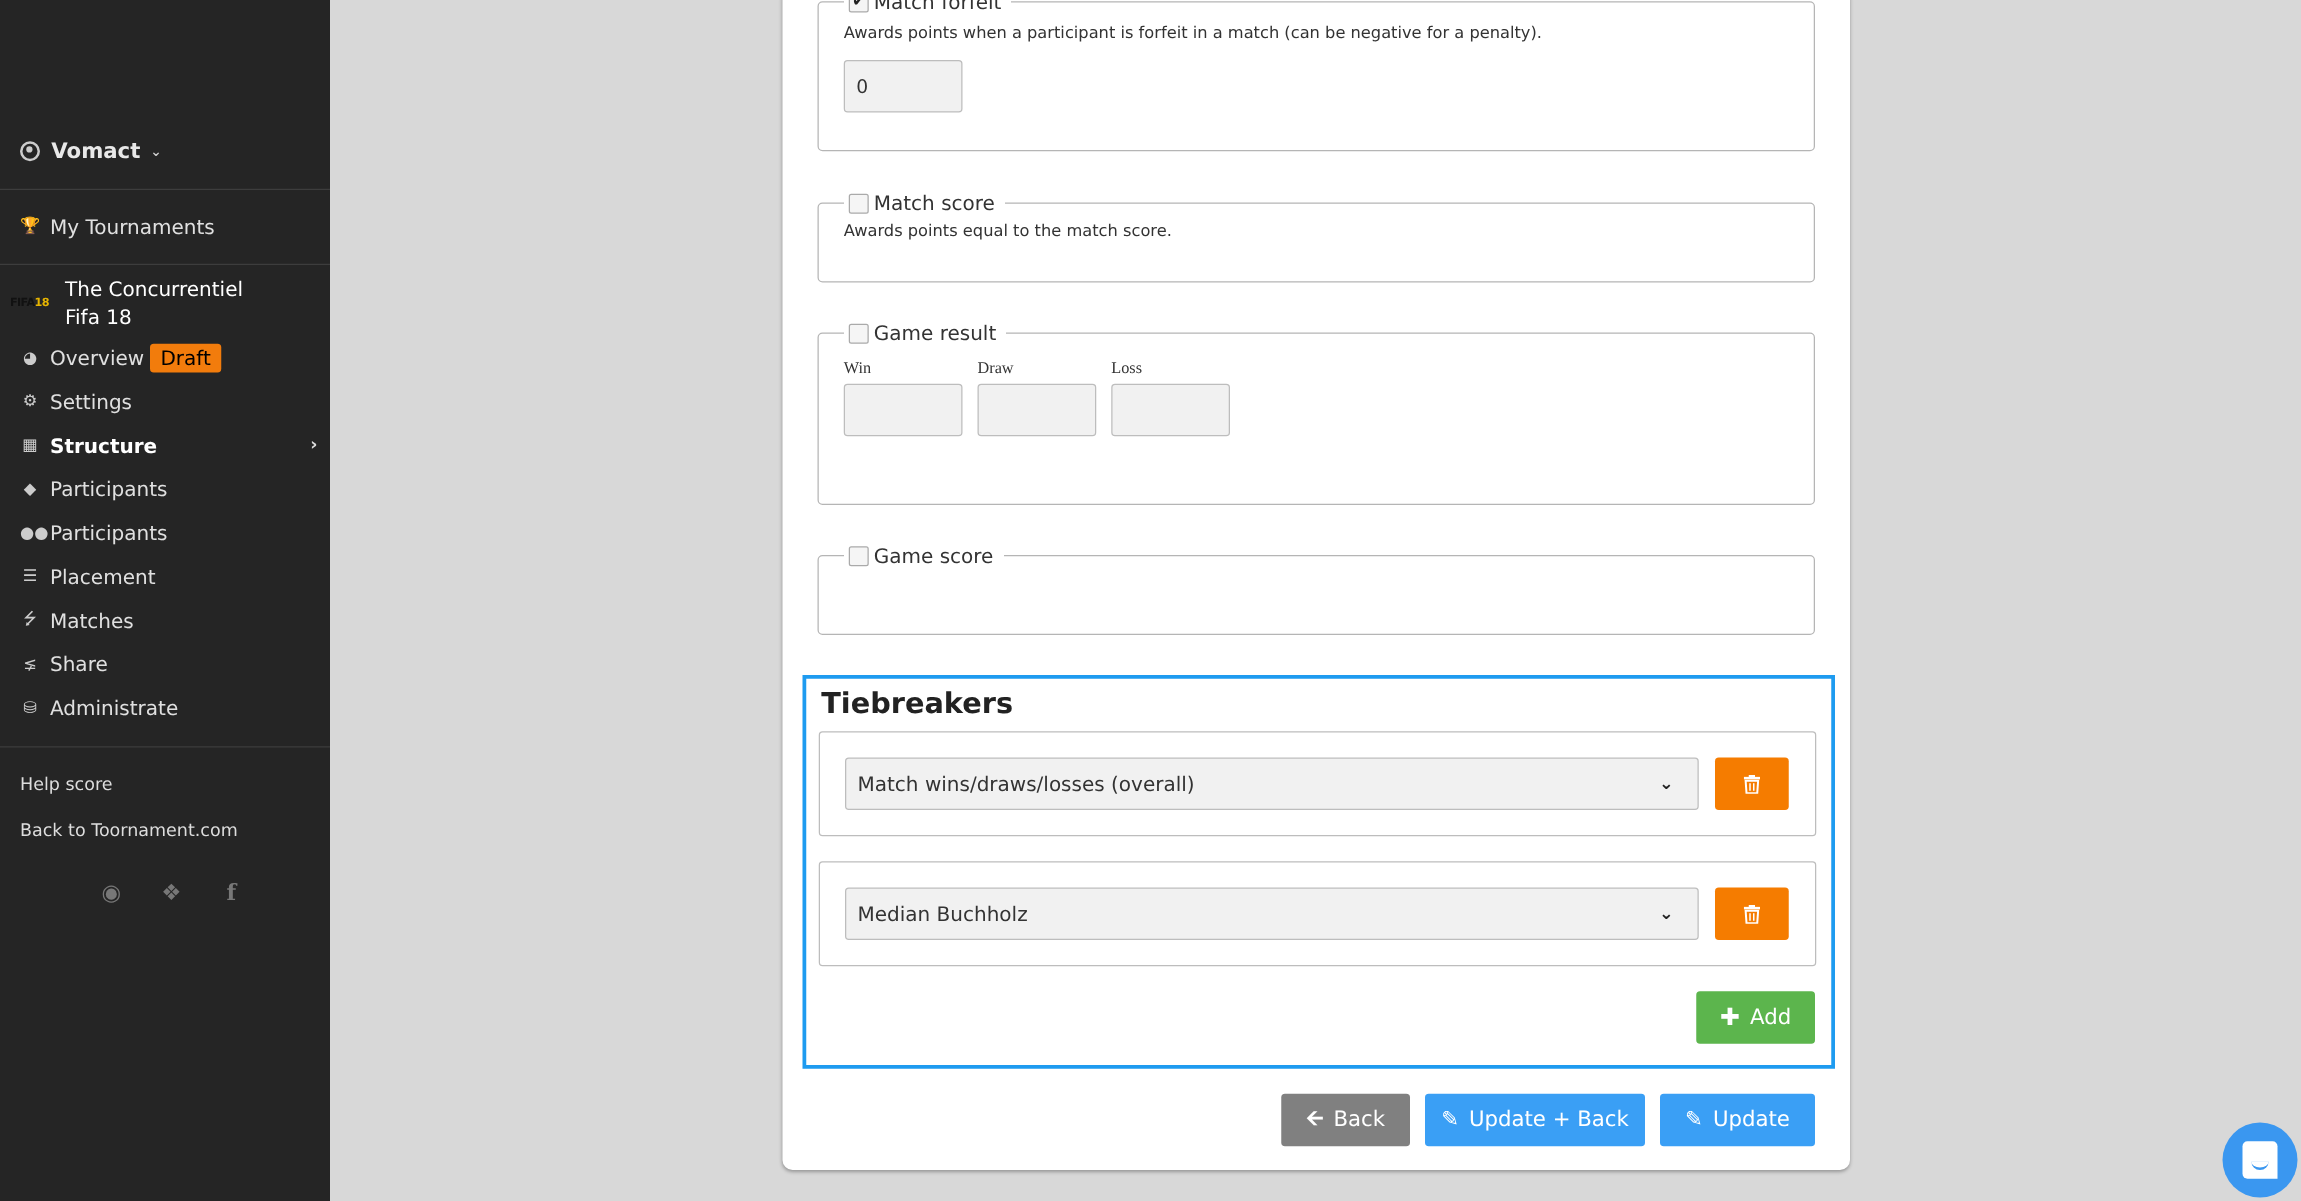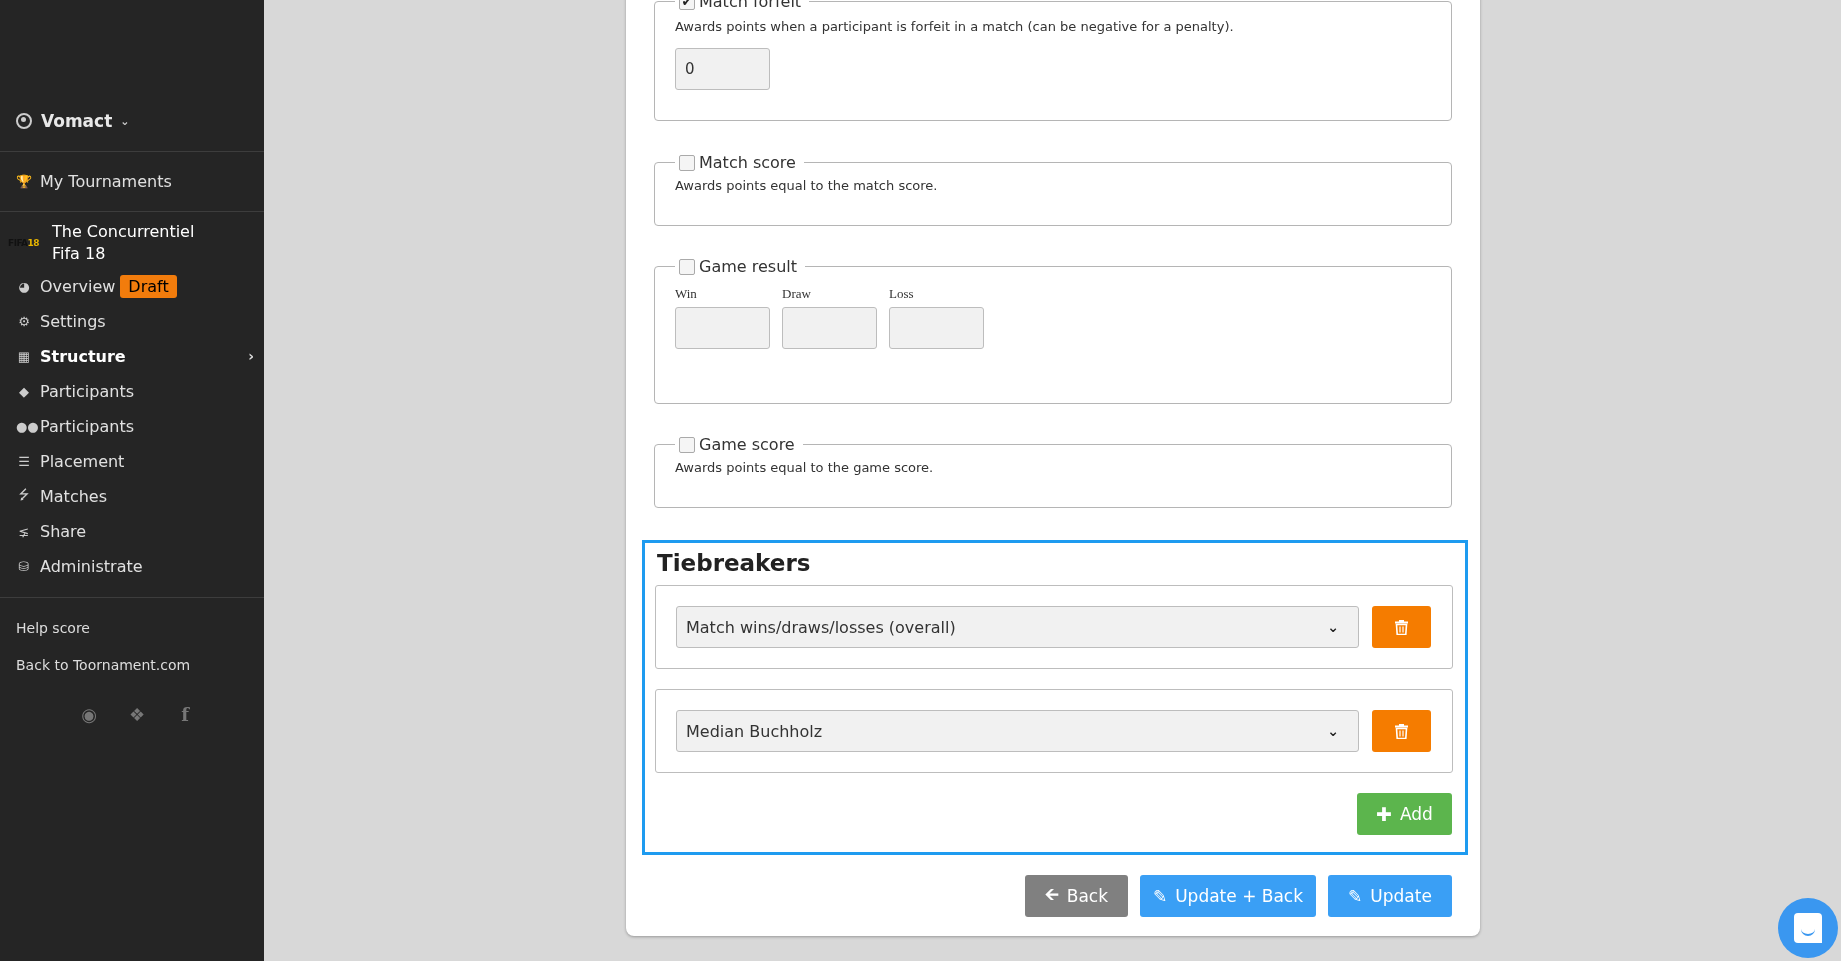--- a/index.html
+++ b/index.html
@@ -182,21 +182,20 @@
       <input class="num-input" value="" style="">
     </div>
   </div>
 </fieldset>
 
 <fieldset class="opt" style="top:435px; height:73px;">
   <legend>
     <span class="cb"></span>
     <span>Game score</span>
   </legend>
-  <p class="desc">Awards points equal to the game score.</p>
 </fieldset>
 
 <section class="tb-box">
   <h3 class="tb-title">Tiebreakers</h3>
 
   <div class="tb-row" style="top:42px">
     <div class="tb-select">
       <span>Match wins/draws/losses (overall)</span>
       <span class="chev">⌄</span>
     </div>

